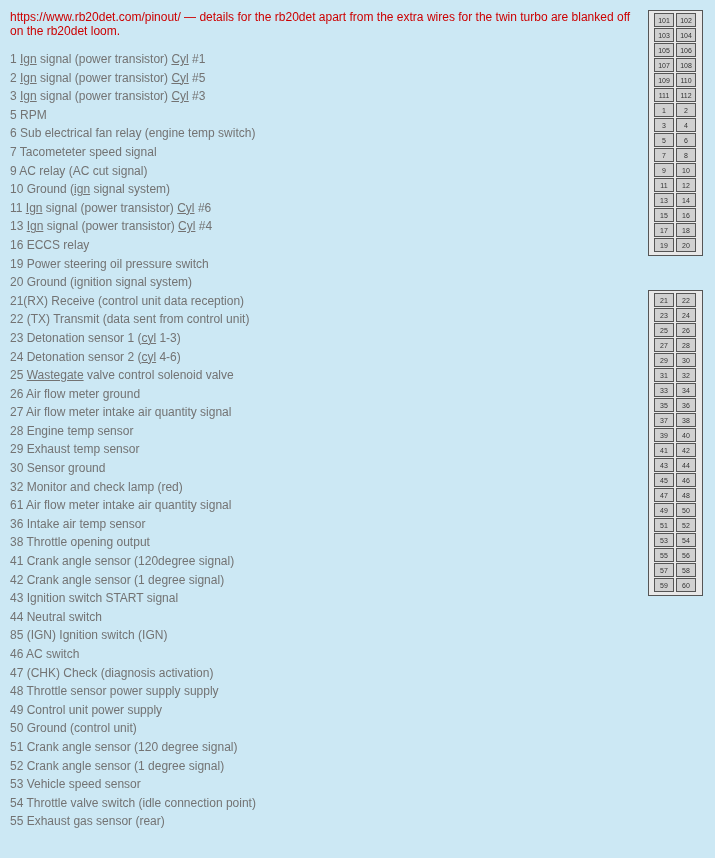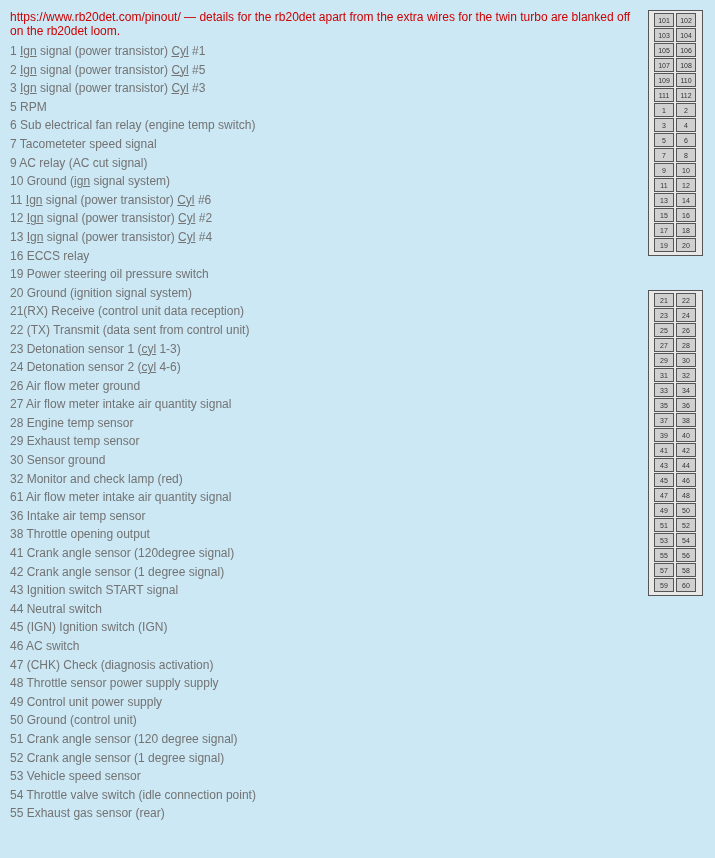--- a/index.html
+++ b/index.html
@@ -15,21 +15,21 @@
     .main-container {
       display: flex;
       padding: 10px;
       gap: 8px;
     }
     .text-section {
       flex: 1;
       padding-right: 5px;
     }
     .title-line {
-      margin-bottom: 4px;
+      margin-bottom: 12px;
     }
     .title-line .bold {
       font-weight: bold;
       text-decoration: underline;
     }
     .pin-list {
       list-style: none;
       line-height: 1.55;
     }
     .pin-list li {
@@ -95,43 +95,43 @@
     <ul class="pin-list" id="pin-list-ul">
     <li>1 <span style="text-decoration:underline">Ign</span> signal (power transistor) <span style="text-decoration:underline">Cyl</span> #1</li>
         <li>2 <span style="text-decoration:underline">Ign</span> signal (power transistor) <span style="text-decoration:underline">Cyl</span> #5</li>
         <li>3 <span style="text-decoration:underline">Ign</span> signal (power transistor) <span style="text-decoration:underline">Cyl</span> #3</li>
         <li>5 RPM</li>
         <li>6 Sub electrical fan relay (engine temp switch)</li>
         <li>7 <span style="">Tacometeter</span> speed signal</li>
         <li>9 AC relay (AC cut signal)</li>
         <li>10 Ground (<span style="text-decoration:underline">ign</span> signal system)</li>
         <li>11 <span style="text-decoration:underline">Ign</span> signal (power transistor) <span style="text-decoration:underline">Cyl</span> #6</li>
-        <li>12 <span style="text-decoration:underline">Ign</span> signal (power transistor) <span style="text-decoration:underline">Cyl</span> #2</li>
         <li>13 <span style="text-decoration:underline">Ign</span> signal (power transistor) <span style="text-decoration:underline">Cyl</span> #4</li>
         <li>16 ECCS relay</li>
         <li>19 Power steering oil pressure switch</li>
         <li>20 Ground (ignition signal system)</li>
         <li>21(RX) Receive (control unit data reception)</li>
         <li>22 (TX) Transmit (data sent from control unit)</li>
         <li>23 Detonation sensor 1 (<span style="text-decoration:underline">cyl</span> 1-3)</li>
         <li>24 Detonation sensor 2 (<span style="text-decoration:underline">cyl</span> 4-6)</li>
+        <li>25 <span style="text-decoration:underline">Wastegate</span> valve control solenoid valve</li>
         <li>26 Air flow meter ground</li>
         <li>27 Air flow meter intake air quantity signal</li>
         <li>28 Engine temp sensor</li>
         <li>29 Exhaust temp sensor</li>
         <li>30 Sensor ground</li>
         <li>32 Monitor and check lamp (red)</li>
         <li>61 Air flow meter intake air quantity signal</li>
         <li>36 Intake air temp sensor</li>
         <li>38 Throttle opening output</li>
         <li>41 Crank angle sensor (120degree signal)</li>
         <li>42 Crank angle sensor (1 degree signal)</li>
         <li>43 Ignition switch START signal</li>
         <li>44 Neutral switch</li>
-        <li>45 (IGN) Ignition switch (IGN)</li>
+        <li>85 (IGN) Ignition switch (IGN)</li>
         <li>46 AC switch</li>
         <li>47 (CHK) Check (diagnosis activation)</li>
         <li>48 Throttle sensor power supply <span style="">supply</span></li>
         <li>49 Control unit power supply</li>
         <li>50 Ground (control unit)</li>
         <li>51 Crank angle sensor (120 degree signal)</li>
         <li>52 Crank angle sensor (1 degree signal)</li>
         <li>53 Vehicle speed sensor</li>
         <li>54 Throttle valve switch (idle connection point)</li>
         <li>55 Exhaust gas sensor (rear)</li>

